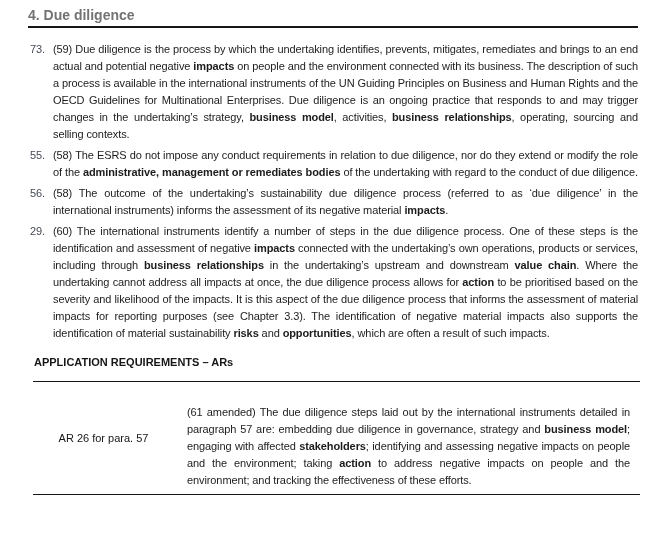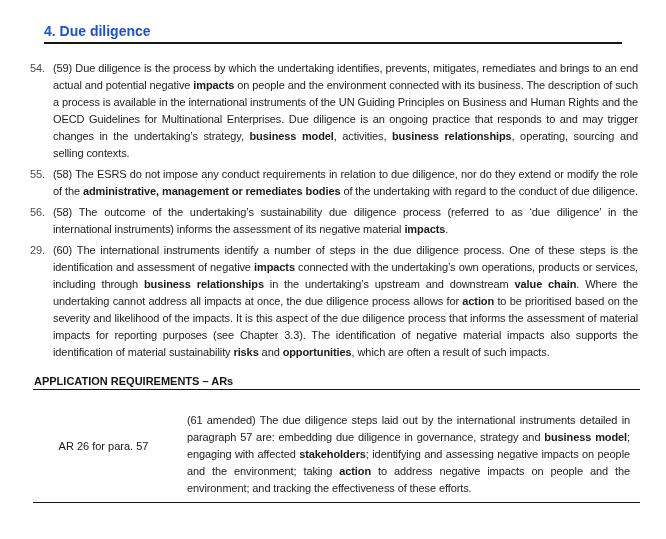--- a/index.html
+++ b/index.html
@@ -8,26 +8,26 @@
     height: 539px;
     overflow: hidden;
     background: #ffffff;
     font-family: "Liberation Sans", sans-serif;
     font-size: 11px;
     color: #1c1c1c;
   }
   .page { padding: 7px 28px 0 28px; }
 
   .doc-heading {
-    margin: 16px;
+    margin: 0;
     padding: 0 0 3px 0;
     font-size: 14px;
     font-weight: bold;
     line-height: 16px;
-    color: #1d4ed8;
+    color: #737373;
     border-bottom: 2px solid #161616;
   }
 
   .paras { margin-top: 13px; }
   .para {
     position: relative;
     margin: 0 0 4px 2px;
     padding-left: 23px;
     text-align: justify;
     line-height: 17px;
@@ -35,21 +35,21 @@
   }
   .para-num {
     position: absolute;
     left: 0;
     top: 0;
     color: #454b54;
   }
   .emph { font-weight: bold; }
 
   .ar-heading {
-    margin: 14px 0 2px 6px;
+    margin: 14px 0 13px 6px;
     font-size: 11px;
     font-weight: bold;
     color: #161616;
   }
 
   .ar-table {
     margin-left: 5px;
     width: 607px;
     border-collapse: collapse;
     border-top: 1px solid #161616;
@@ -77,21 +77,21 @@
 </head>
 <body>
 
 <div class="page">
 
   <h1 class="doc-heading">4. Due diligence</h1>
 
   <div class="paras">
 
     <div class="para">
-      <span class="para-num">54.</span>
+      <span class="para-num">73.</span>
       <span><span>(59) Due diligence is the process by which the undertaking identifies, prevents, mitigates, remediates and brings to an end actual and potential negative </span><span class="emph">impacts</span><span> on people and the environment connected with its business. The description of such a process is available in the international instruments of the UN Guiding Principles on Business and Human Rights and the OECD Guidelines for Multinational Enterprises. Due diligence is an ongoing practice that responds to and may trigger changes in the undertaking’s strategy, </span><span class="emph">business model</span><span>, activities, </span><span class="emph">business relationships</span><span>, operating, sourcing and selling contexts.</span></span>
     </div>
 
     <div class="para">
       <span class="para-num">55.</span>
       <span><span>(58) The ESRS do not impose any conduct requirements in relation to due diligence, nor do they extend or modify the role of the </span><span class="emph">administrative, management or remediates bodies</span><span> of the undertaking with regard to the conduct of due diligence.</span></span>
     </div>
 
     <div class="para">
       <span class="para-num">56.</span>

